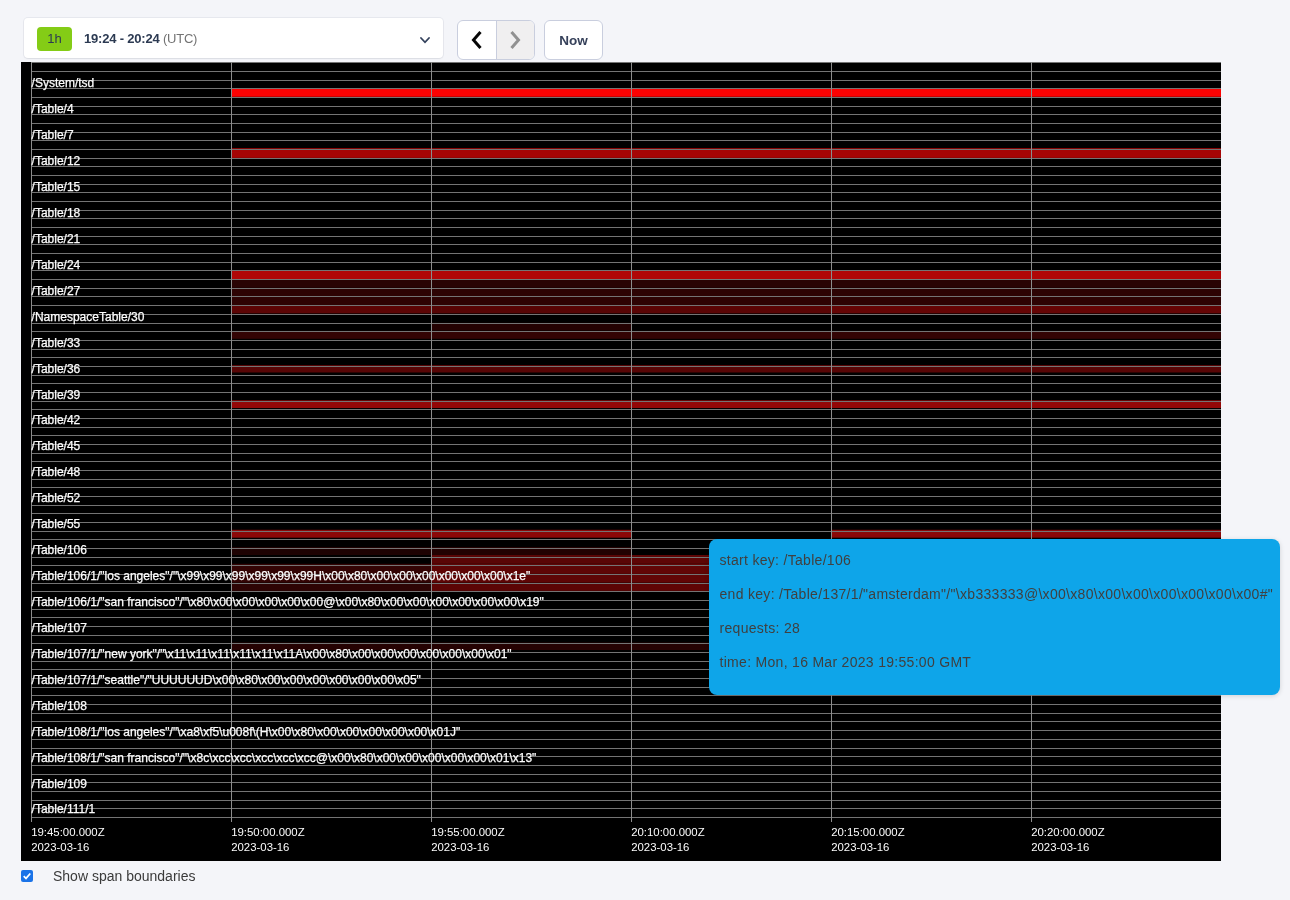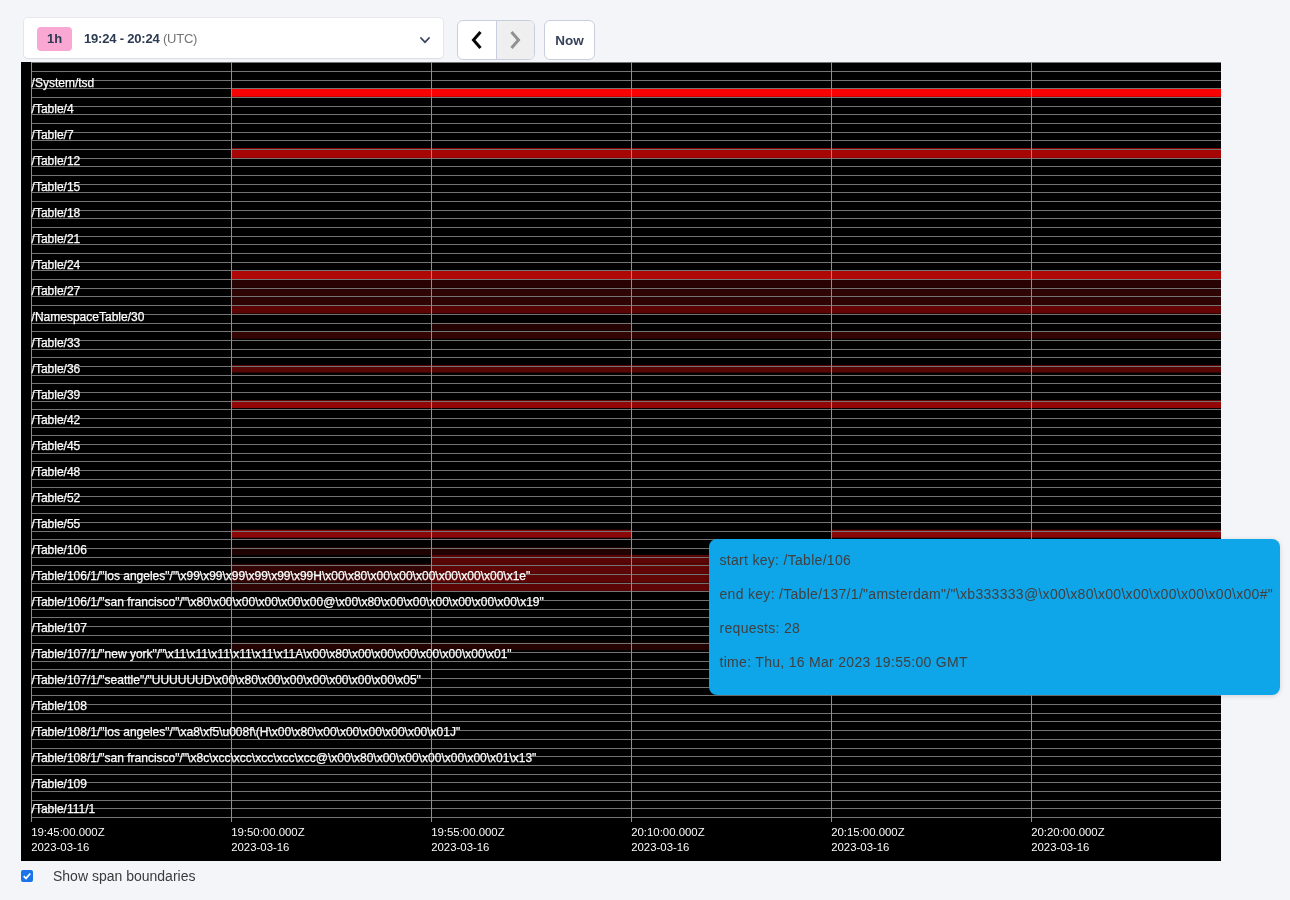--- a/index.html
+++ b/index.html
@@ -1,25 +1,25 @@
 <!DOCTYPE html>
 <html><head><meta charset="utf-8">
 <style>
 html,body{margin:0;padding:0;}
 body{width:1290px;height:900px;background:#f4f5f9;font-family:"Liberation Sans",sans-serif;position:relative;overflow:hidden;}
 .abs{position:absolute;will-change:transform;}
 .dd{left:24px;top:18px;width:419px;height:40px;background:#fff;border-radius:4px;box-shadow:0 0 0 1px rgba(80,85,120,0.08),0 1px 2px rgba(40,40,70,0.06);display:flex;align-items:center;}
-.chip{margin-left:13px;margin-top:1px;width:35px;height:24px;background:#f9a8d4;border-radius:4px;display:flex;align-items:center;justify-content:center;font-size:13px;font-weight:bold;color:#2c3a52;}
+.chip{margin-left:13px;margin-top:1px;width:35px;height:24px;background:#84cc16;border-radius:4px;display:flex;align-items:center;justify-content:center;font-size:13px;font-weight:normal;color:#2c3a52;}
 .ddtext{margin-left:12px;padding-top:1px;font-size:13px;font-weight:bold;color:#2c3a52;letter-spacing:-0.2px;}
 .ddtext .utc{font-weight:normal;color:#737373;}
 .ddcar{position:absolute;right:13.5px;top:19px;}
 .btngrp{left:456.5px;top:19.5px;width:78px;height:40px;border:1px solid #c9cede;border-radius:6px;background:#fff;box-sizing:border-box;display:flex;}
 .btngrp .half{width:50%;height:100%;display:flex;align-items:center;justify-content:center;}
 .btngrp .r{background:#f0eff0;border-left:1px solid #c9cede;border-radius:0 5px 5px 0;}
-.nowbtn{left:544px;top:19.5px;width:51px;height:40px;border:1px solid #c9cede;border-radius:6px;background:#fff;box-sizing:border-box;display:flex;align-items:center;justify-content:center;font-size:13.5px;font-weight:bold;color:#36415a;}
+.nowbtn{left:544px;top:19.5px;width:59px;height:40px;border:1px solid #c9cede;border-radius:6px;background:#fff;box-sizing:border-box;display:flex;align-items:center;justify-content:center;font-size:13.5px;font-weight:bold;color:#36415a;}
 .chart{left:21px;top:61.5px;width:1200px;height:687px;will-change:transform;}
 .tip{left:709px;top:538.5px;width:571px;height:156px;background:#0ea5e9;border-radius:8px;box-shadow:0 1px 5px rgba(0,0,0,0.15);padding:13px 0 0 10.5px;box-sizing:border-box;}
 .ttl{font-size:14px;letter-spacing:0.3px;color:#404040;height:34px;}
 .cbrow{left:21px;top:868px;display:flex;align-items:flex-start;}
 .cbx{width:12px;height:12px;margin-top:1.5px;}
 .cbl{margin-left:20px;font-size:14px;color:#3a3a3a;}
 </style></head>
 <body>
 <div class="abs dd">
   <div class="chip">1h</div>
@@ -120,20 +120,20 @@
 <text x="810.2" y="788.7">2023-03-16</text>
 <text x="1010.2" y="773.9">20:20:00.000Z</text>
 <text x="1010.2" y="788.7">2023-03-16</text>
 </g>
 </svg>
   </div>
 <div class="abs tip">
     <div class="ttl">start key: /Table/106</div>
     <div class="ttl">end key: /Table/137/1/"amsterdam"/"\xb333333@\x00\x80\x00\x00\x00\x00\x00\x00#"</div>
     <div class="ttl">requests: 28</div>
-    <div class="ttl">time: Thu, 16 Mar 2023 19:55:00 GMT</div>
+    <div class="ttl">time: Mon, 16 Mar 2023 19:55:00 GMT</div>
   </div>
 <div class="abs cbrow">
   <svg class="cbx" width="12" height="12" viewBox="0 0 12 12">
       <rect x="0" y="0" width="12" height="12" rx="2" fill="#1a73e8"></rect>
       <path d="M2.7 6.2 L5 8.4 L9.3 3.5" stroke="#fff" stroke-width="1.7" fill="none"></path>
     </svg>
   <div class="cbl">Show span boundaries</div>
 </div>
 </body></html>

